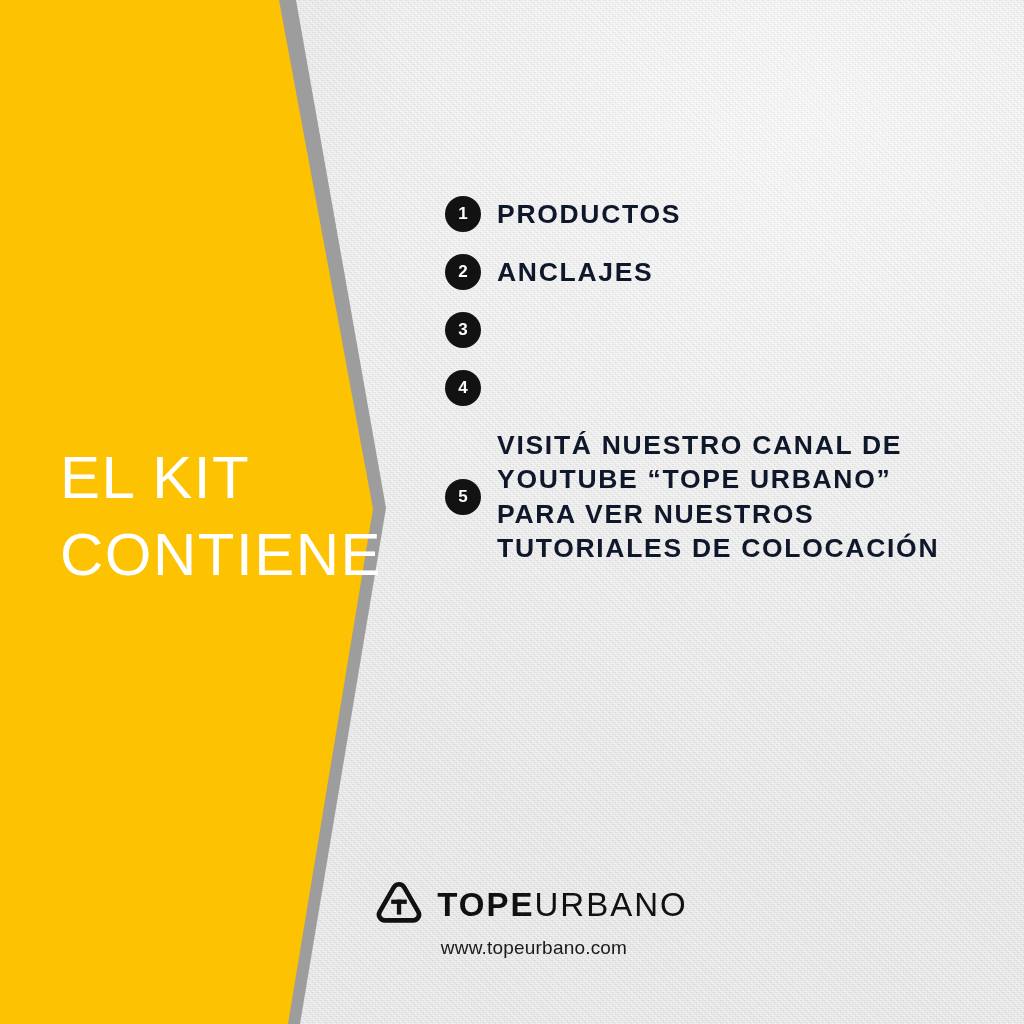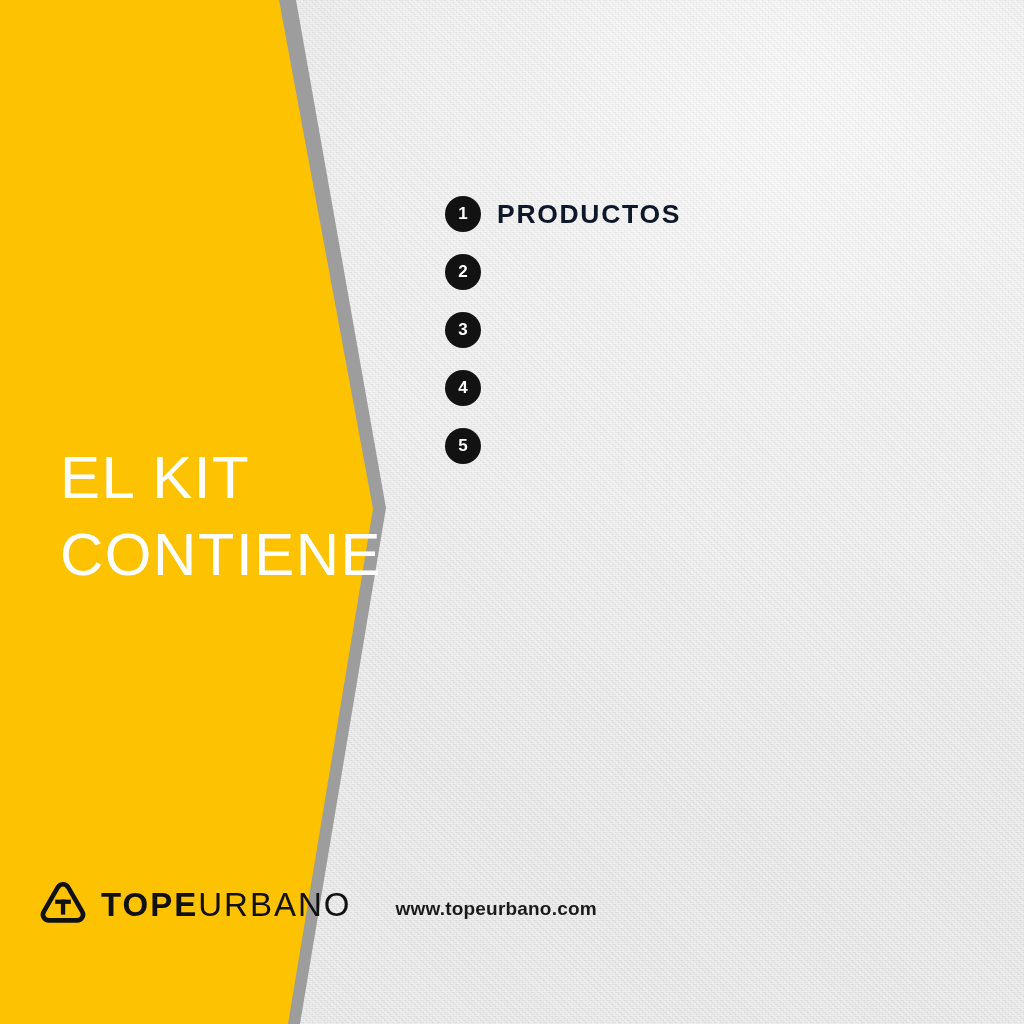--- a/index.html
+++ b/index.html
@@ -104,21 +104,21 @@
   .item-5 { margin-bottom: 0; }
   .item-5 .item-text { line-height: 1.30; }
 
   
   .logo {
     position: absolute;
     left: 0;
     right: 0;
     top: 880px;
     display: flex;
-    flex-direction: row;
+    flex-direction: column;
     align-items: center;
   }
   .logo-row {
     display: flex;
     align-items: center;
     margin-left: 38px;
   }
   .logo-mark {
     width: 50px;
     height: 48px;
@@ -130,21 +130,21 @@
     letter-spacing: 2px;
     line-height: 1;
     white-space: nowrap;
   }
   .logo-word .bold { font-weight: bold; }
   .logo-word .light { font-weight: 300; }
   .logo-url {
     margin-top: 9px;
     margin-left: 44px;
     font-size: 19px;
-    font-weight: 700;
+    font-weight: 400;
     color: #1a1a1a;
     letter-spacing: .2px;
   }
 </style>
 </head>
 <body>
 
 <div id="poster">
 
   <div class="bg-base"></div>
@@ -163,32 +163,37 @@
 
   <div class="list">
 
     <div class="item">
       <div class="badge">1</div>
       <div class="item-text">PRODUCTOS</div>
     </div>
 
     <div class="item">
       <div class="badge">2</div>
+      <div class="item-text">ANCLAJES</div>
     </div>
 
     <div class="item">
       <div class="badge">3</div>
     </div>
 
     <div class="item">
       <div class="badge">4</div>
     </div>
 
     <div class="item item-5">
       <div class="badge">5</div>
+      <div class="item-text">VISITÁ NUESTRO CANAL DE
+YOUTUBE “TOPE URBANO”
+PARA VER NUESTROS
+TUTORIALES DE COLOCACIÓN</div>
     </div>
 
   </div>
 
   <div class="logo">
     <div class="logo-row">
       <svg class="logo-mark" viewBox="0 0 50 48">
         <path d="M25 4.2 C27.2 4.2 29.0 5.4 30.1 7.2 L44.2 31.6 C45.3 33.5 45.3 35.7 44.2 37.5 C43.1 39.3 41.2 40.4 39.1 40.4 L10.9 40.4 C8.8 40.4 6.9 39.3 5.8 37.5 C4.7 35.7 4.7 33.5 5.8 31.6 L19.9 7.2 C21.0 5.4 22.8 4.2 25 4.2 Z" fill="none" stroke="#111111" stroke-width="4.6" stroke-linejoin="round"></path>
         <rect x="17.2" y="19.6" width="15.6" height="4.3" fill="#111111"></rect>
         <rect x="22.9" y="19.6" width="4.3" height="15.0" fill="#111111"></rect>

